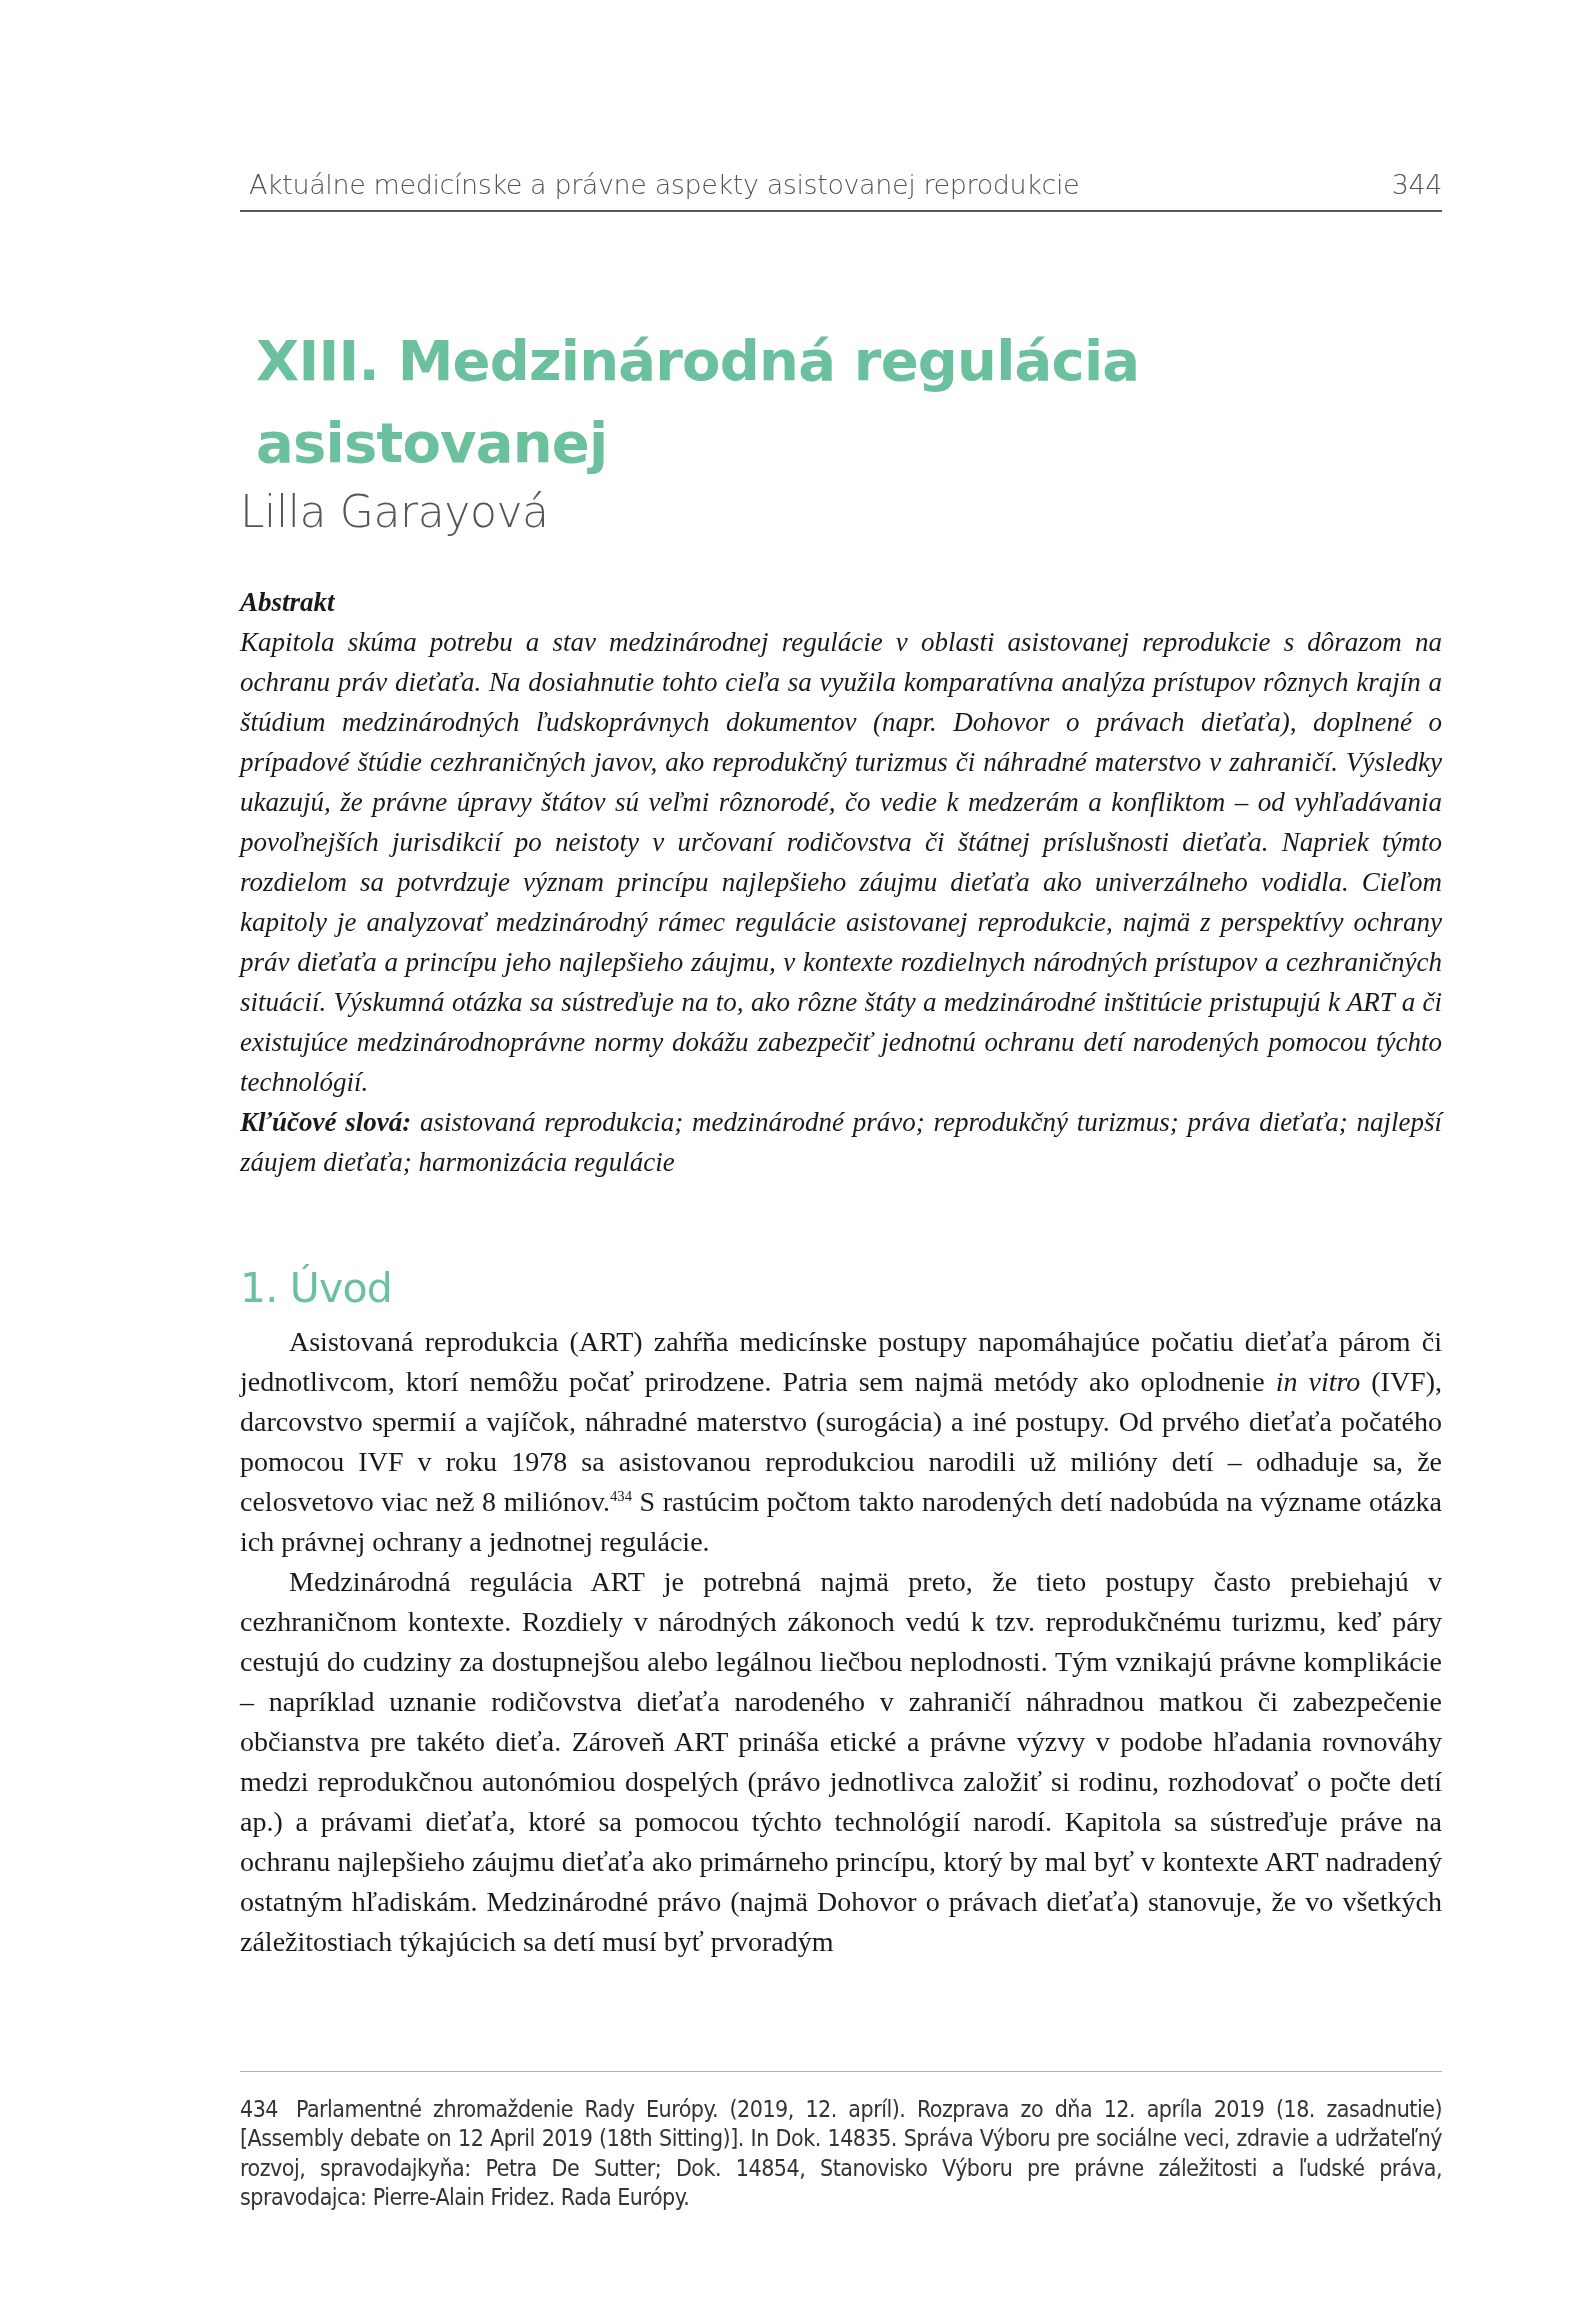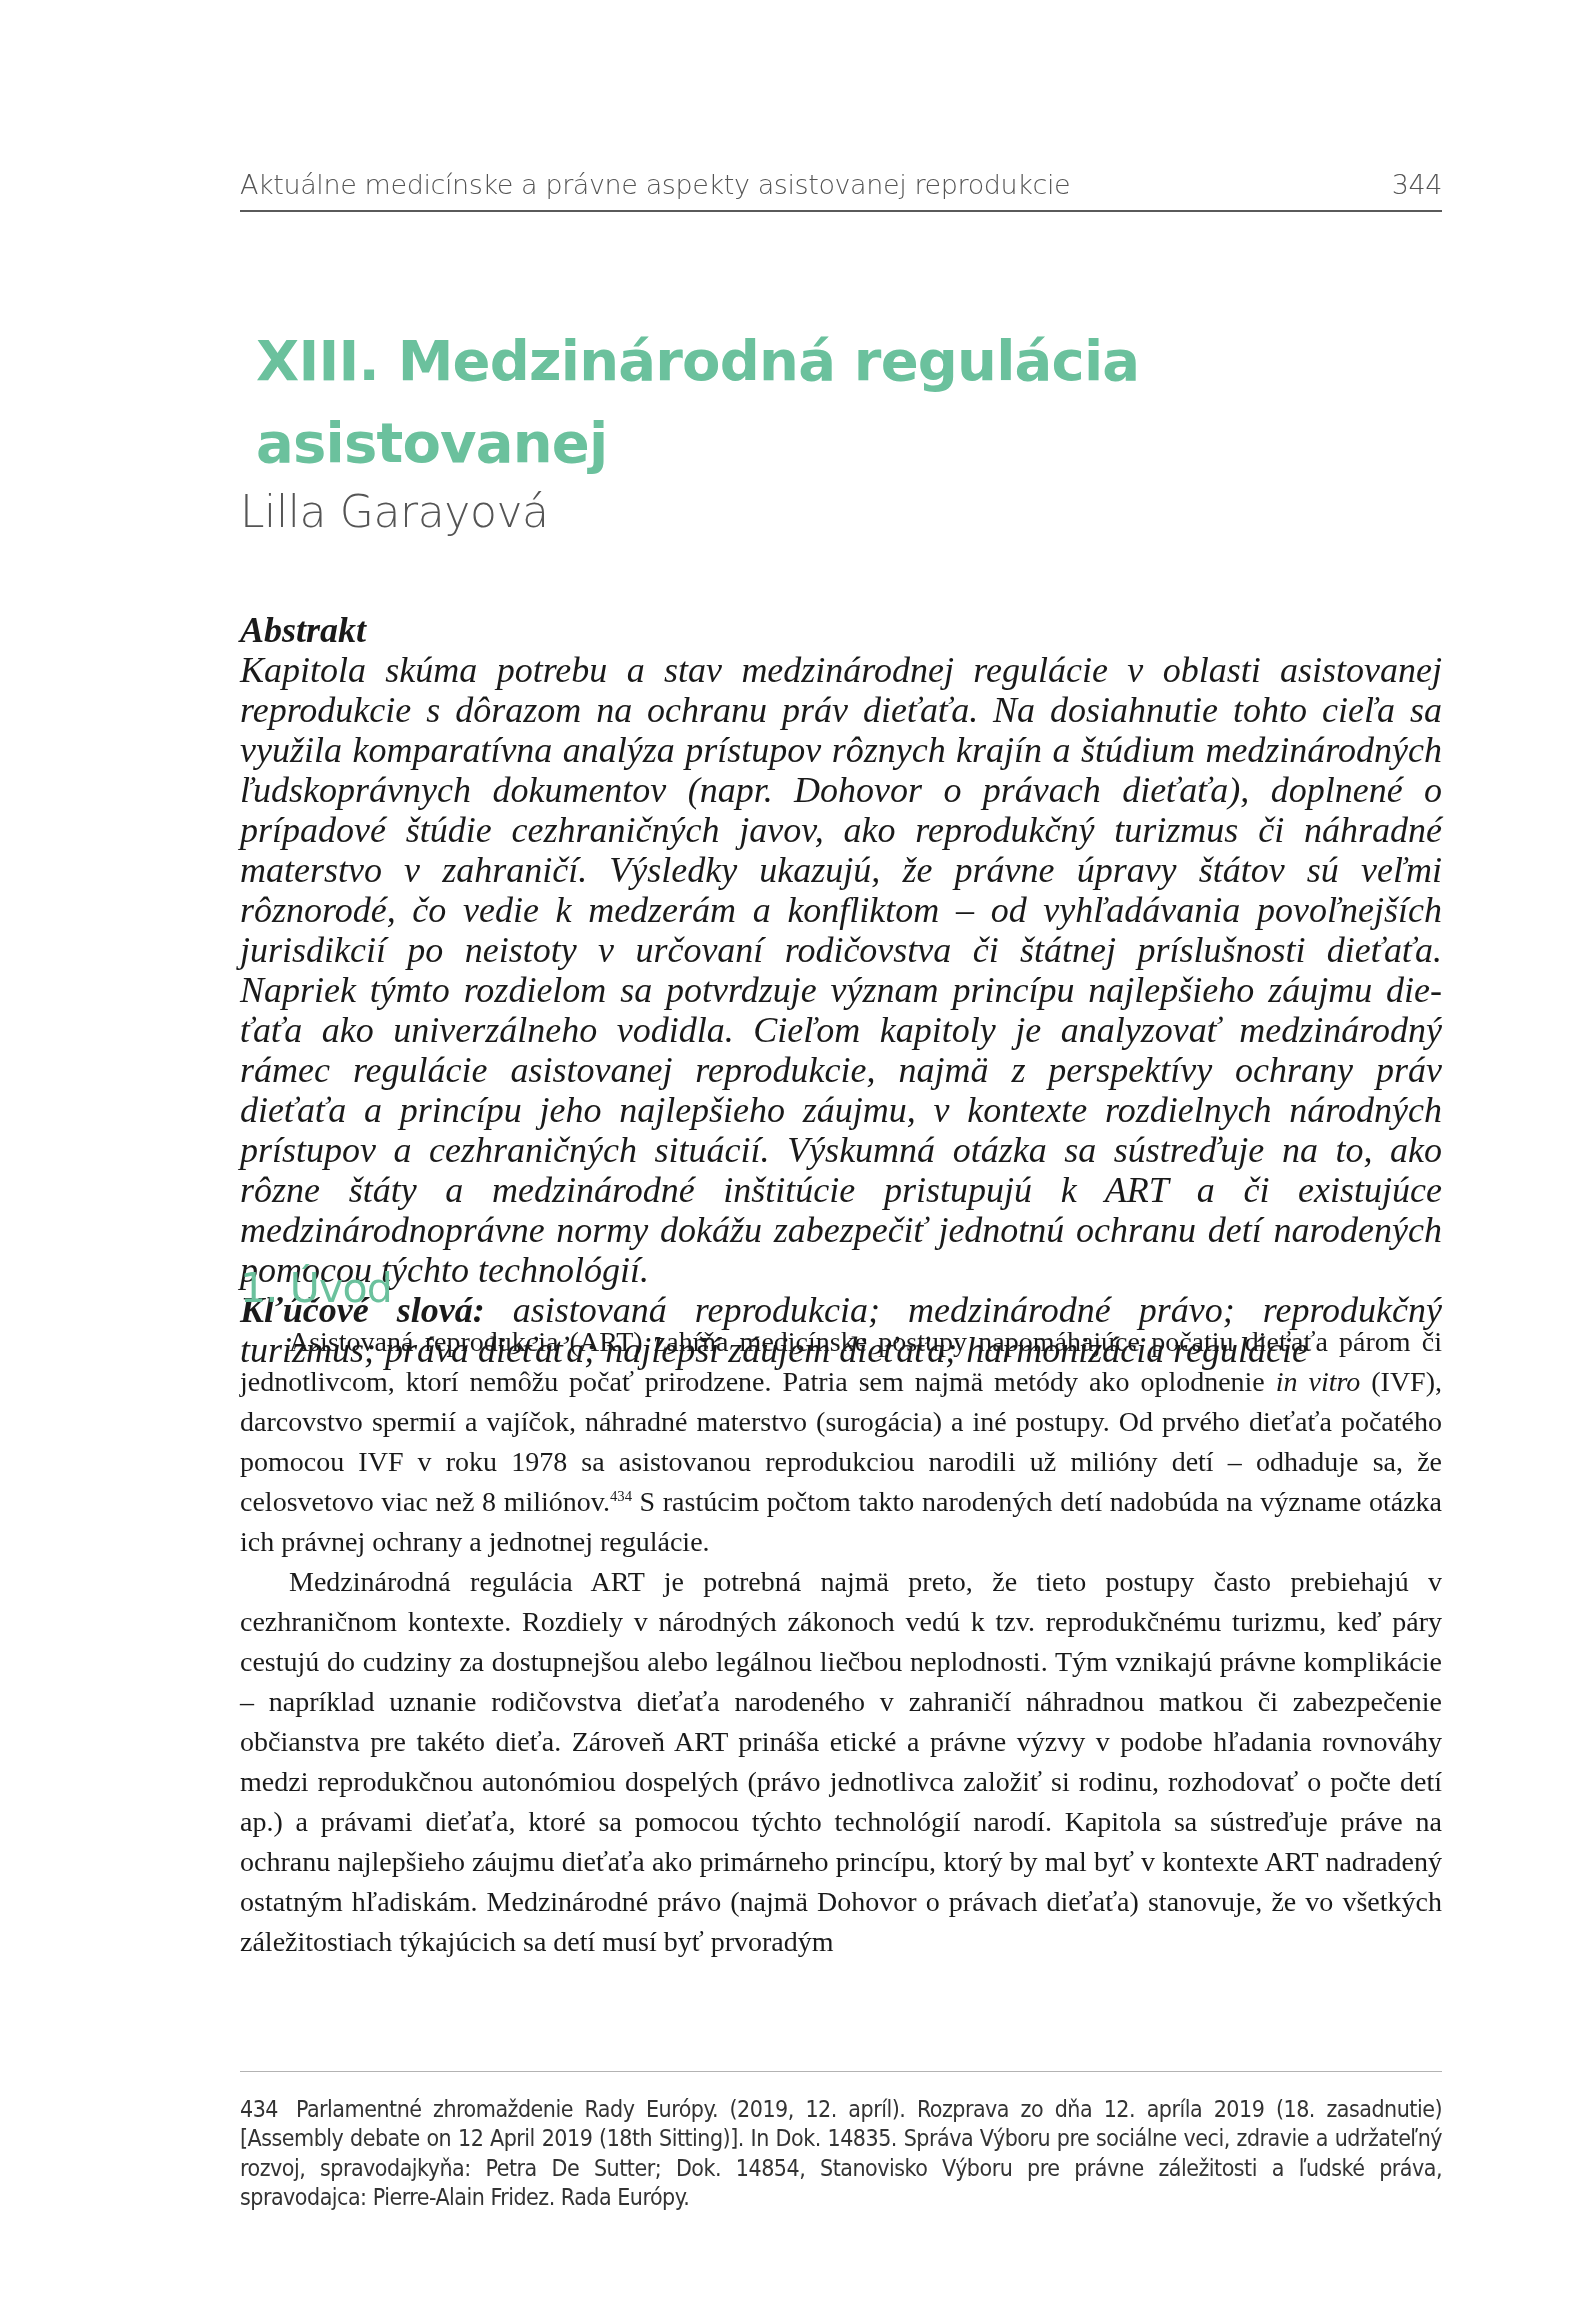--- a/index.html
+++ b/index.html
@@ -29,21 +29,21 @@
     border-bottom: 2.5px solid #5a5a5a;
     display: flex;
     justify-content: space-between;
     align-items: flex-start;
     font-family: "DejaVu Sans", sans-serif;
     font-weight: 300;
     color: #555555;
     font-size: 27px;
     letter-spacing: -0.4px;
   }
-  .running-header .rh-title { line-height: 36px; }
+  .running-header .rh-title { line-height: 36px; margin-left: 9px; }
   .running-header .rh-page { line-height: 36px; }
 
   
   .chapter-title {
     position: absolute;
     top: 304px;
     left: 0;
     width: 1202px;
     font-family: "DejaVu Sans", sans-serif;
     font-weight: 600;
@@ -67,24 +67,23 @@
 
   
   .abstract {
     position: absolute;
     top: 582px;
     left: 0;
     width: 1202px;
     font-family: "Liberation Serif", serif;
     font-style: italic;
     color: #1a1a1a;
-    font-size: 36px;
+    font-size: 27px;
     line-height: 40px;
     text-align: justify;
-    margin-top: 28px;
   }
   .abstract .abstract-heading {
     font-weight: bold;
     display: block;
   }
   .abstract p { margin: 0; }
   .abstract .kw-label { font-weight: bold; }
 
   
   .section-heading {

